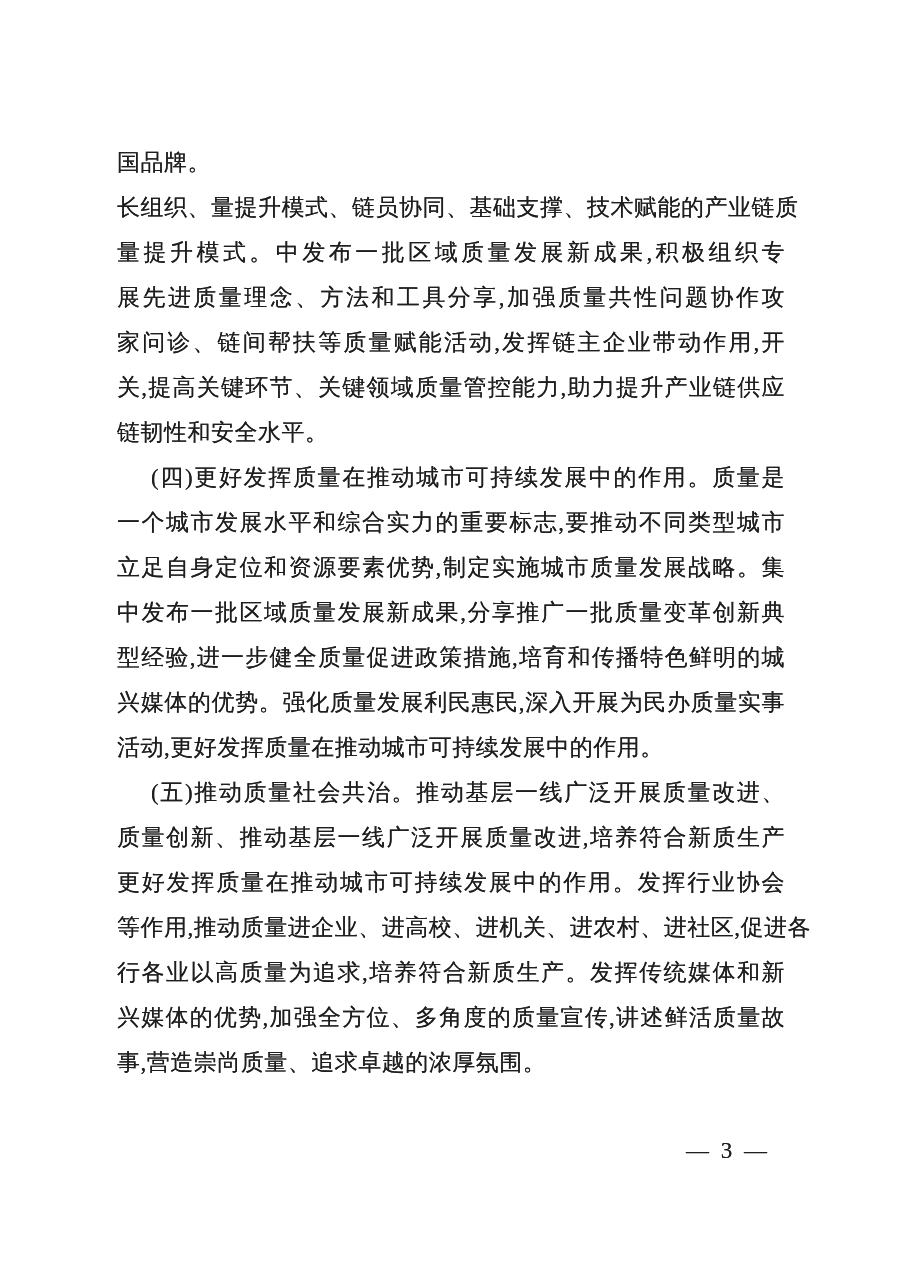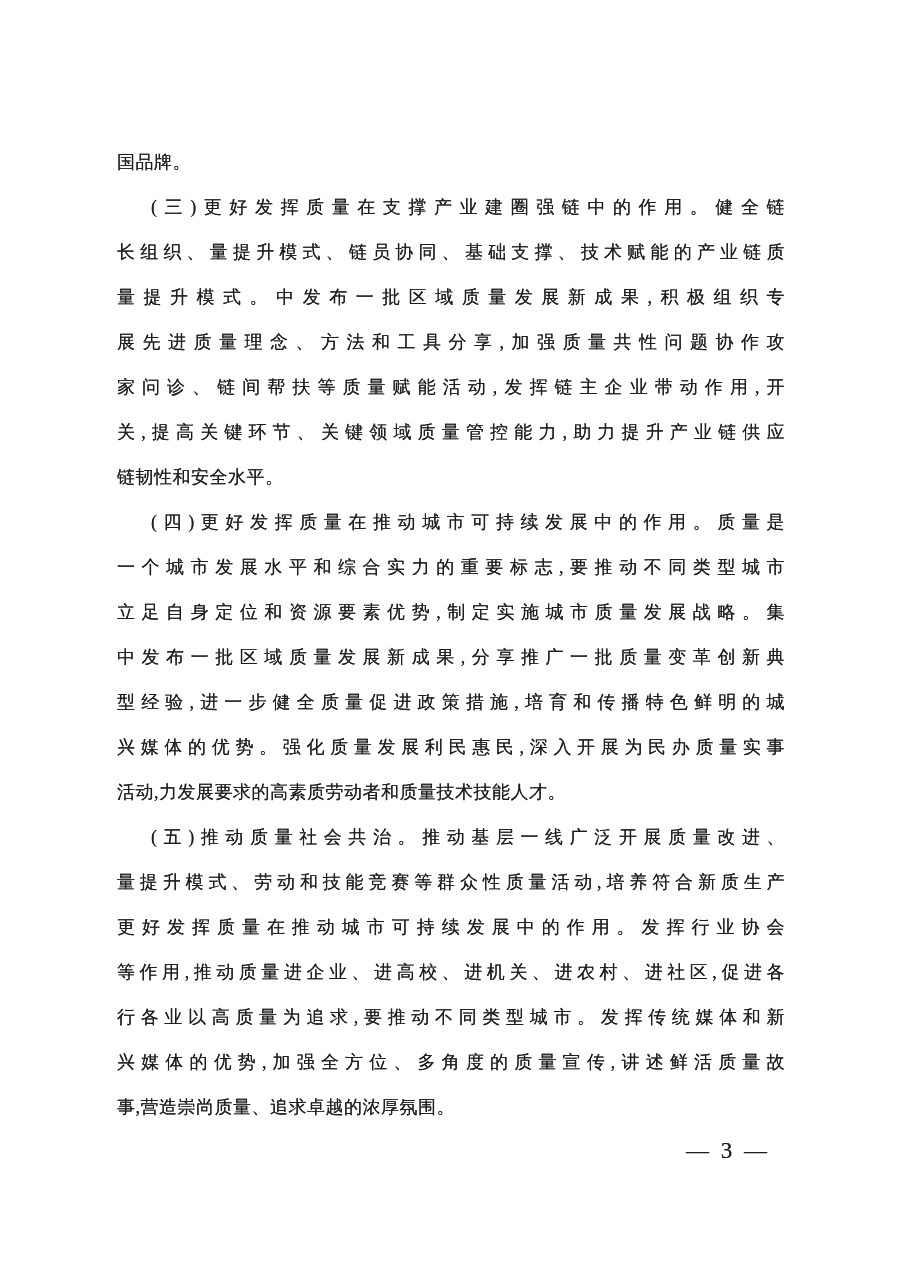--- a/index.html
+++ b/index.html
@@ -18,21 +18,21 @@
   }
   .text-block {
     position: absolute;
     left: 117px;
     top: 140px;
     width: 668px;
   }
   .text-line {
     height: 45px;
     line-height: 45px;
-    font-size: 18px;
+    font-size: 23px;
     white-space: nowrap;
     text-align: justify;
     text-align-last: justify;
     letter-spacing: 0.5px;
     color: #1e1e1e;
     
     text-shadow: 0 0 0.4px #3a3a3a;
   }
   .text-line.first {
     padding-left: 34px;
@@ -51,36 +51,35 @@
     color: #1e1e1e;
     text-shadow: 0 0 0.4px #3a3a3a;
   }
 </style>
 </head>
 <body>
 
 <div class="page">
   <div class="text-block">
       <div class="text-line last">国品牌。</div>
-      <div class="text-line first">(三)更好发挥质量在支撑产业建圈强链中的作用。健全链</div>
       <div class="text-line">长组织、量提升模式、链员协同、基础支撑、技术赋能的产业链质</div>
       <div class="text-line">量提升模式。中发布一批区域质量发展新成果,积极组织专</div>
       <div class="text-line">展先进质量理念、方法和工具分享,加强质量共性问题协作攻</div>
       <div class="text-line">家问诊、链间帮扶等质量赋能活动,发挥链主企业带动作用,开</div>
       <div class="text-line">关,提高关键环节、关键领域质量管控能力,助力提升产业链供应</div>
       <div class="text-line last">链韧性和安全水平。</div>
       <div class="text-line first">(四)更好发挥质量在推动城市可持续发展中的作用。质量是</div>
       <div class="text-line">一个城市发展水平和综合实力的重要标志,要推动不同类型城市</div>
       <div class="text-line">立足自身定位和资源要素优势,制定实施城市质量发展战略。集</div>
       <div class="text-line">中发布一批区域质量发展新成果,分享推广一批质量变革创新典</div>
       <div class="text-line">型经验,进一步健全质量促进政策措施,培育和传播特色鲜明的城</div>
       <div class="text-line">兴媒体的优势。强化质量发展利民惠民,深入开展为民办质量实事</div>
-      <div class="text-line last">活动,力发展要求的高素质劳动者和质量技术技能人才。</div>
+      <div class="text-line last">活动,更好发挥质量在推动城市可持续发展中的作用。</div>
       <div class="text-line first">(五)推动质量社会共治。推动基层一线广泛开展质量改进、</div>
-      <div class="text-line">量提升模式、劳动和技能竞赛等群众性质量活动,培养符合新质生产</div>
+      <div class="text-line">质量创新、推动基层一线广泛开展质量改进,培养符合新质生产</div>
       <div class="text-line">更好发挥质量在推动城市可持续发展中的作用。发挥行业协会</div>
       <div class="text-line">等作用,推动质量进企业、进高校、进机关、进农村、进社区,促进各</div>
-      <div class="text-line">行各业以高质量为追求,要推动不同类型城市。发挥传统媒体和新</div>
+      <div class="text-line">行各业以高质量为追求,培养符合新质生产。发挥传统媒体和新</div>
       <div class="text-line">兴媒体的优势,加强全方位、多角度的质量宣传,讲述鲜活质量故</div>
       <div class="text-line last">事,营造崇尚质量、追求卓越的浓厚氛围。</div>
     </div>
   <div class="page-number">— 3 —</div>
 </div>
 
 </body></html>

